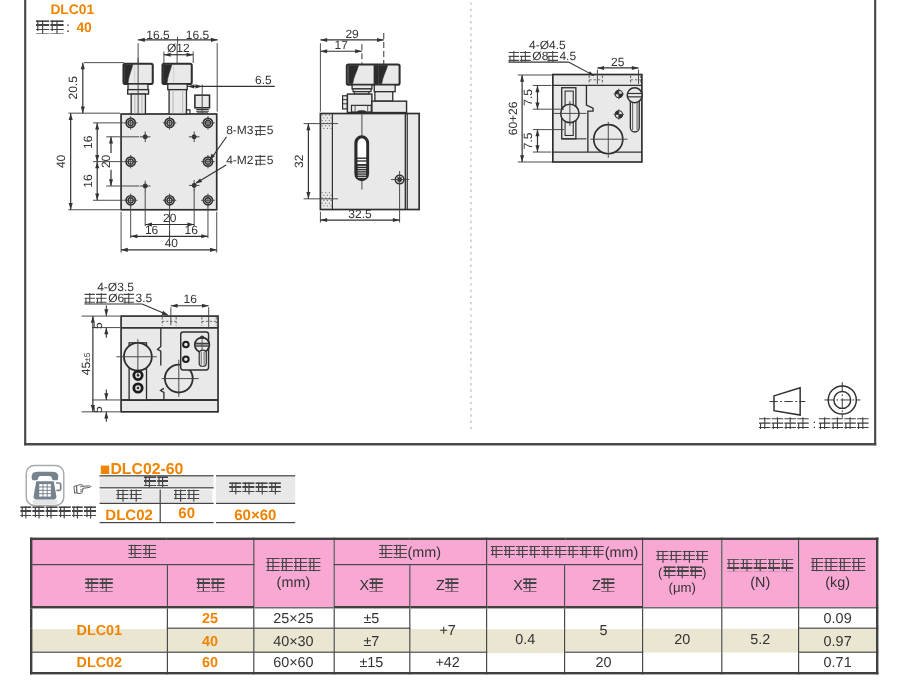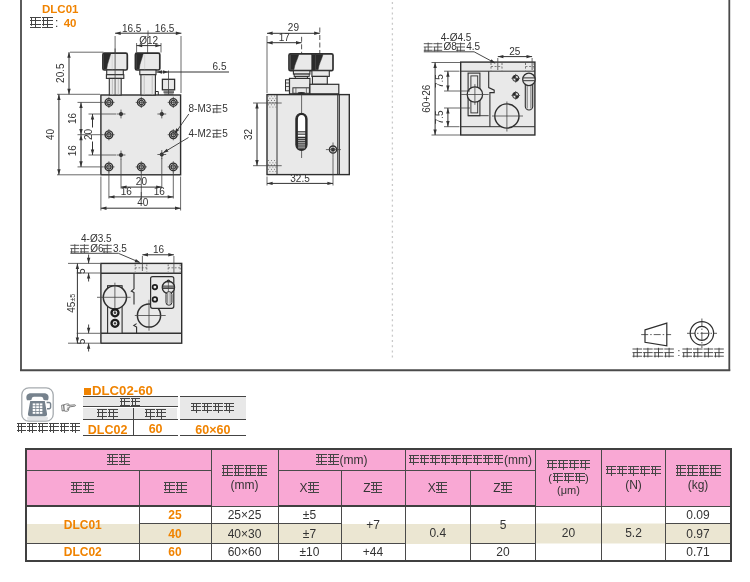--- a/index.html
+++ b/index.html
@@ -589,22 +589,22 @@
 <td class="or">40</td>
 <td>40×30</td>
 <td>±7</td>
 <td>0.97</td>
 </tr>
 
 <tr style="height:17px">
 <td class="or">DLC02</td>
 <td class="or">60</td>
 <td>60×60</td>
-<td>±10</td>
-<td>+44</td>
+<td>±15</td>
+<td>+42</td>
 <td>20</td>
 <td>0.71</td>
 </tr>
 </tbody>
 </table>
 </div>
 <style>
 .h{background:#f9a8d4}
 tr.bg td{background:#ebe6d2}
 td{border:1px solid #4a4a4a}

